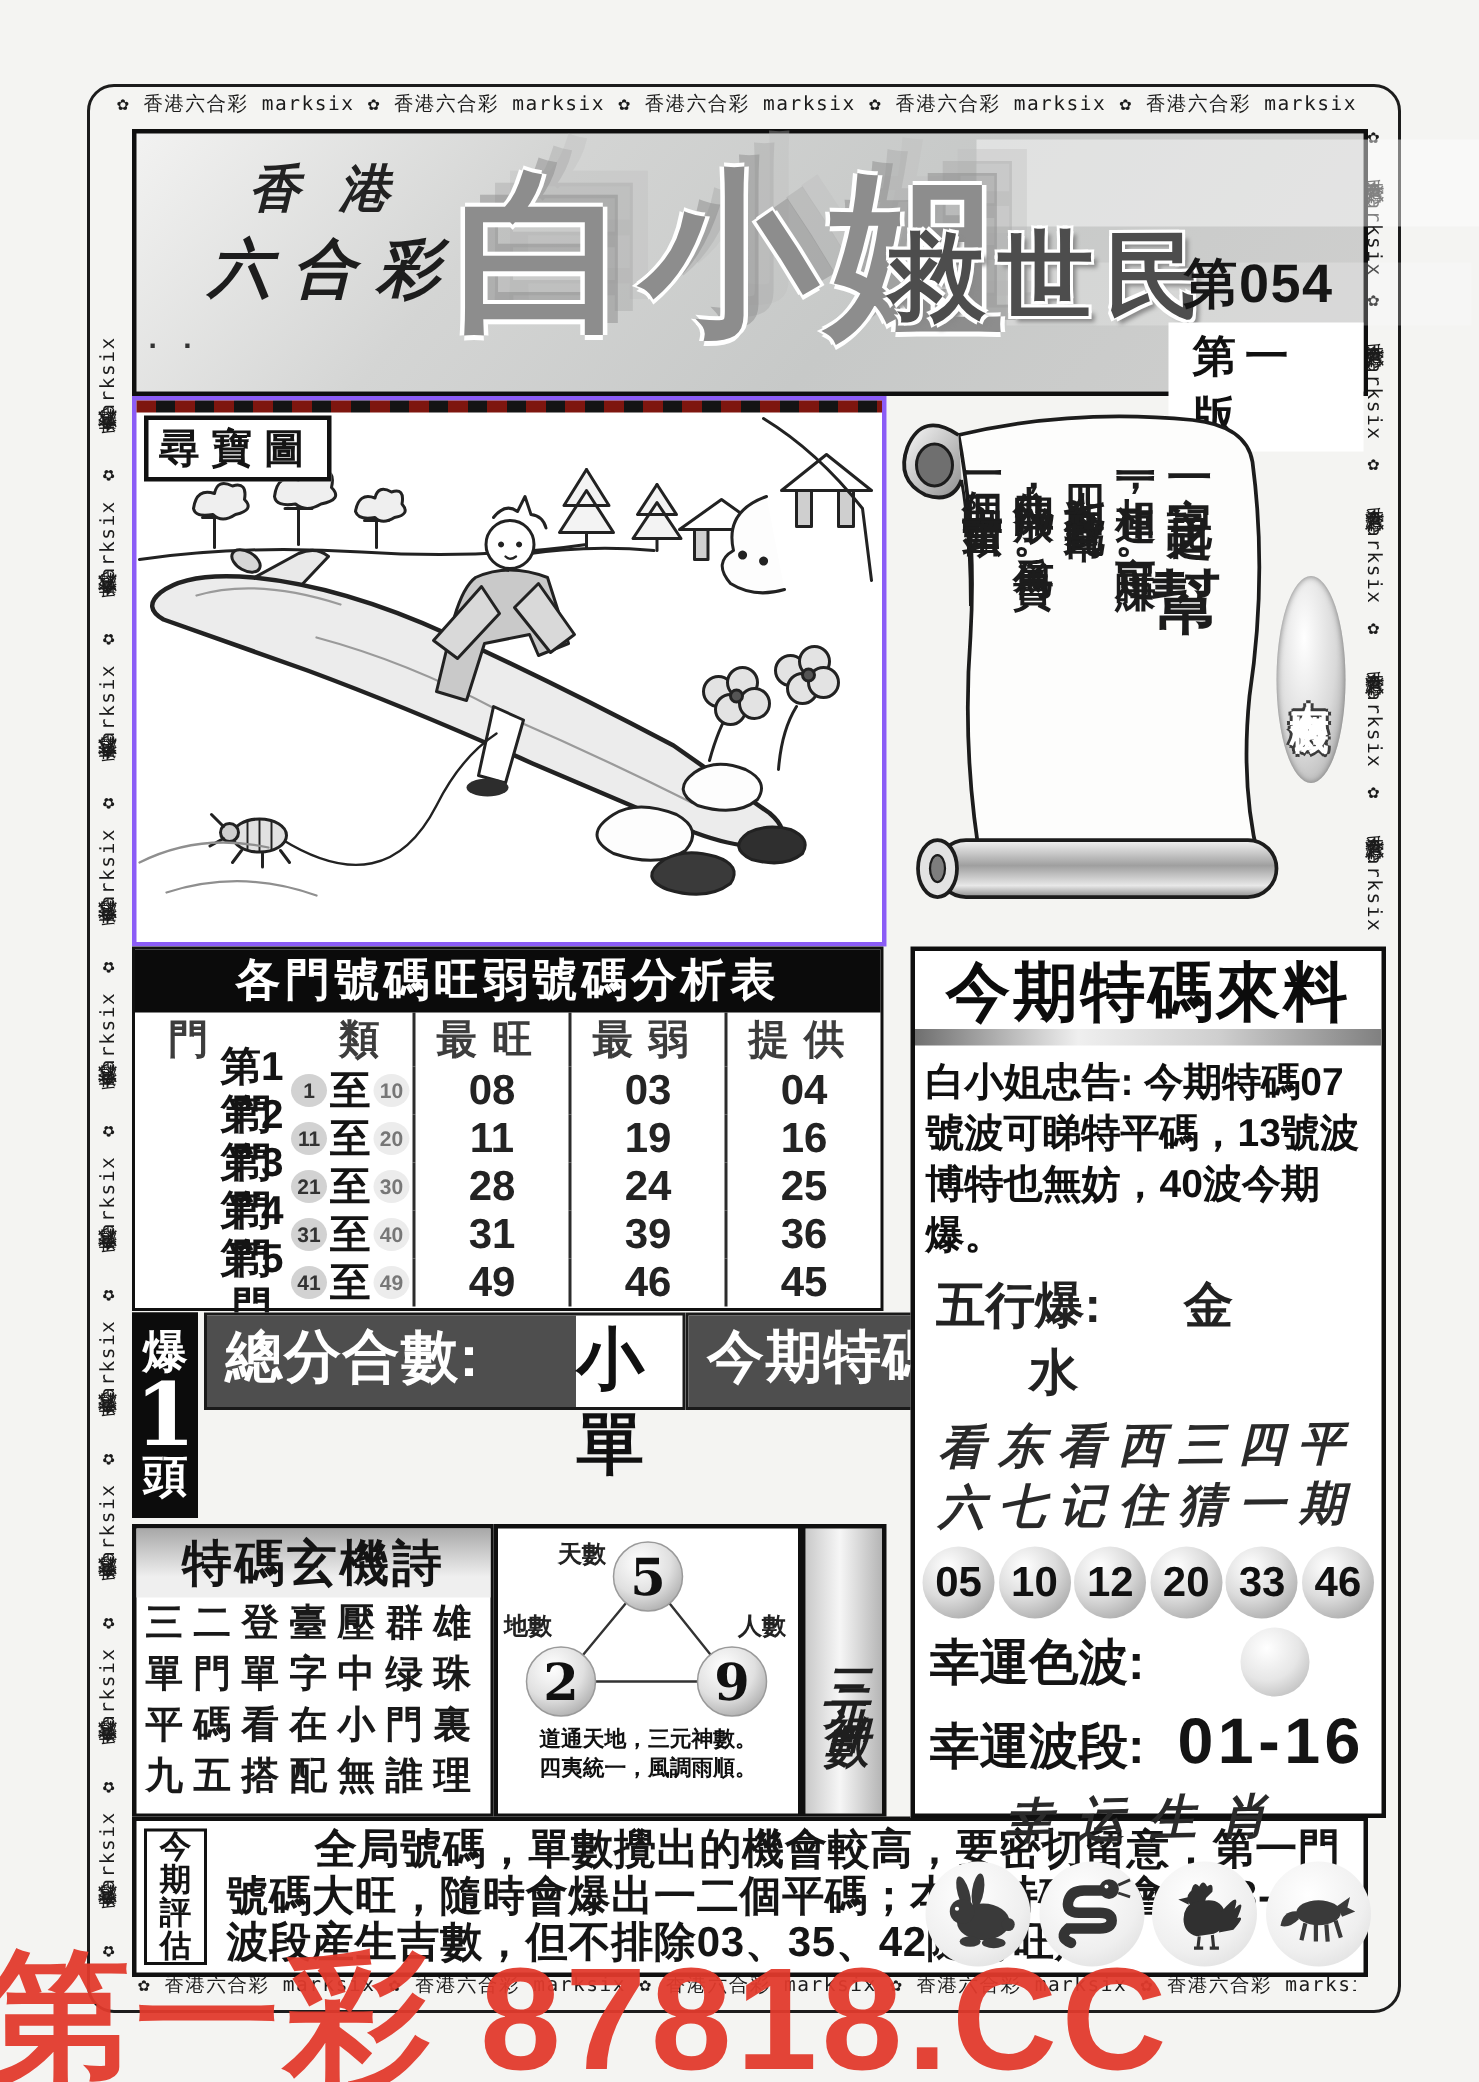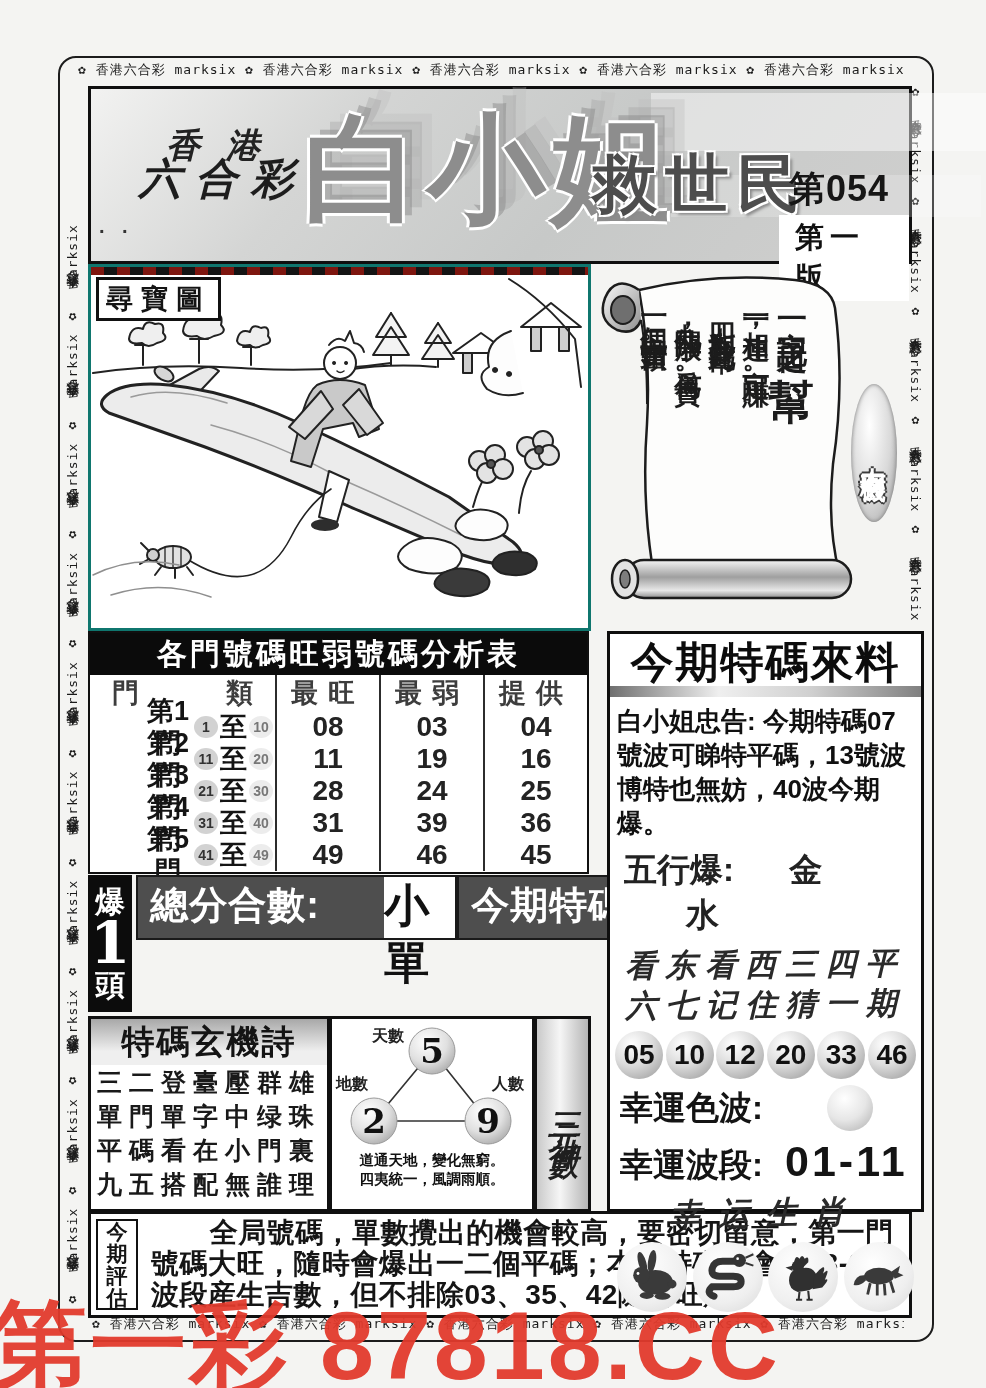--- a/index.html
+++ b/index.html
@@ -12,35 +12,35 @@
   .strip{font-family:"DejaVu Sans Mono",monospace;font-size:13px;color:#1b1b1b;overflow:hidden;white-space:nowrap;letter-spacing:1px;}
   .strip-top{left:78px;top:60px;width:834px;height:19px;line-height:19px;}
   .strip-bottom{left:92px;top:1314px;width:812px;height:19px;line-height:19px;}
   .strip-left,.strip-right{width:21px;top:84px;height:1224px;writing-mode:vertical-rl;line-height:21px;}
   .strip-left{left:62px;transform:rotate(180deg);}
   .strip-right{left:905px;}
 
   
   .header{left:88px;top:86px;width:818px;height:172px;border:3px solid #0f0f0f;
     background:linear-gradient(130deg,#f2f2f1 0%,#d4d5d4 30%,#c7c9c8 60%,#cfcfce 100%);}
-  .brand-top{left:75px;top:14px;font-family:Liberation Mono, monospace;font-weight:bold;font-style:italic;font-size:34px;letter-spacing:26px;color:#222;margin-top:20px;}
+  .brand-top{left:75px;top:14px;font-family:Liberation Mono, monospace;font-weight:bold;font-style:italic;font-size:34px;letter-spacing:26px;color:#222;}
   .brand-bottom{left:48px;top:62px;font-family:"DejaVu Serif",serif;font-weight:bold;font-style:italic;font-size:42px;letter-spacing:14px;color:#1d1d1d;}
   .hdr-dots{left:8px;top:126px;font-size:20px;font-weight:bold;color:#333;letter-spacing:6px;}
   .patch1{left:560px;top:4px;width:336px;height:58px;background:rgba(255,255,255,.45);}
   .patch2{left:580px;top:86px;width:310px;height:42px;background:rgba(255,255,255,.22);}
   .title-main{left:212px;top:2px;font-size:118px;font-weight:900;color:#8d8d8d;letter-spacing:6px;
     text-shadow:-3px 0 0 #fff,3px 0 0 #fff,0 -3px 0 #fff,0 3px 0 #fff,
     10px -8px 0 rgba(140,140,140,.5),20px -16px 0 rgba(165,165,165,.4),30px -24px 0 rgba(190,190,190,.35);}
   .title-sub{left:502px;top:52px;font-size:64px;font-weight:900;color:#4d4d4d;letter-spacing:8px;
     text-shadow:-2px -2px 0 #fff,2px -2px 0 #fff,-2px 2px 0 #fff,2px 2px 0 #fff,4px 4px 3px #8a8a8a;}
   .issue{left:698px;top:76px;font-size:36px;font-weight:900;color:#161616;letter-spacing:1px;}
   .edition{left:688px;top:126px;background:#fff;padding:3px 16px;font-size:29px;font-weight:900;letter-spacing:6px;color:#111;}
 
   
-  .picture-box{left:88px;top:264px;width:497px;height:361px;border:3px solid #0f766e;background:#fff;}
+  .picture-box{left:88px;top:264px;width:497px;height:361px;border:3px solid #8b5cf6;background:#fff;}
   .ticker{height:8px;background:repeating-linear-gradient(90deg,#7e160f 0 13px,#141414 13px 26px);}
   .pic-label{left:5px;top:10px;border:3px solid #111;background:#fff;padding:1px 7px;font-size:27px;font-weight:900;letter-spacing:8px;z-index:3;}
 
   
   .analysis{left:88px;top:631px;width:497px;height:239px;border:2px solid #101010;background:#fff;}
   .a-title{height:42px;line-height:42px;background:#0b0b0b;color:#fff;text-align:center;font-size:30px;font-weight:900;letter-spacing:3px;}
   .a-grid{display:grid;grid-template-columns:185px 104px 104px 104px;}
   .a-grid > div{height:32px;line-height:32px;text-align:center;}
   .a-grid .c2,.a-grid .c3,.a-grid .c4{border-left:2px solid #2c2c2c;}
   .a-head{font-size:27px;font-weight:900;color:#3d3d3d;letter-spacing:10px;height:36px !important;line-height:36px !important;}
@@ -338,21 +338,21 @@
       <circle cx="100" cy="32" r="23" fill="url(#ballg)" stroke="#9a9a9a"></circle>
       <circle cx="42" cy="102" r="23" fill="url(#ballg)" stroke="#9a9a9a"></circle>
       <circle cx="156" cy="102" r="23" fill="url(#ballg)" stroke="#9a9a9a"></circle>
       <text x="100" y="44" text-anchor="middle" font-size="34" font-weight="bold" font-family="DejaVu Serif,serif" fill="#111">5</text>
       <text x="42" y="114" text-anchor="middle" font-size="34" font-weight="bold" font-family="DejaVu Serif,serif" fill="#111">2</text>
       <text x="156" y="114" text-anchor="middle" font-size="34" font-weight="bold" font-family="DejaVu Serif,serif" fill="#111">9</text>
       <text x="56" y="22" text-anchor="middle" font-size="16" font-weight="bold" fill="#222">天數</text>
       <text x="20" y="70" text-anchor="middle" font-size="16" font-weight="bold" fill="#222">地數</text>
       <text x="176" y="70" text-anchor="middle" font-size="16" font-weight="bold" fill="#222">人數</text>
     </svg>
-    <div class="tri-cap">道通天地，變化無窮。</div>
+    <div class="tri-cap">道通天地，三元神數。</div>
     <div class="tri-cap">四夷統一，風調雨順。</div>
   </div>
 
   <div class="abs sanyuan">
     <span class="hw">三元神數</span>
   </div>
 
   <div class="abs assess">
     <div class="assess-label">
       <span>今</span>
@@ -419,21 +419,21 @@
       <div class="ball">20</div>
       <div class="ball">33</div>
       <div class="ball">46</div>
     </div>
     <div class="sp-color">
       <span>幸運色波:</span>
       <span class="sphere"></span>
     </div>
     <div class="sp-range">
       <span>幸運波段:</span>
-      <span class="rv">01-11</span>
+      <span class="rv">01-16</span>
     </div>
     <div class="sp-ztitle hw">幸运生肖</div>
     <div class="sp-zrow">
       <div class="zc">
         <svg width="56" height="56" viewBox="0 0 64 64">
             <g fill="#3a3a3a">
           <ellipse cx="21" cy="16" rx="4.5" ry="13" transform="rotate(-16 21 16)"></ellipse>
           <ellipse cx="32" cy="14" rx="4.5" ry="13" transform="rotate(9 32 14)"></ellipse>
           <ellipse cx="36" cy="38" rx="20" ry="14"></ellipse>
           <circle cx="20" cy="30" r="9.5"></circle>

